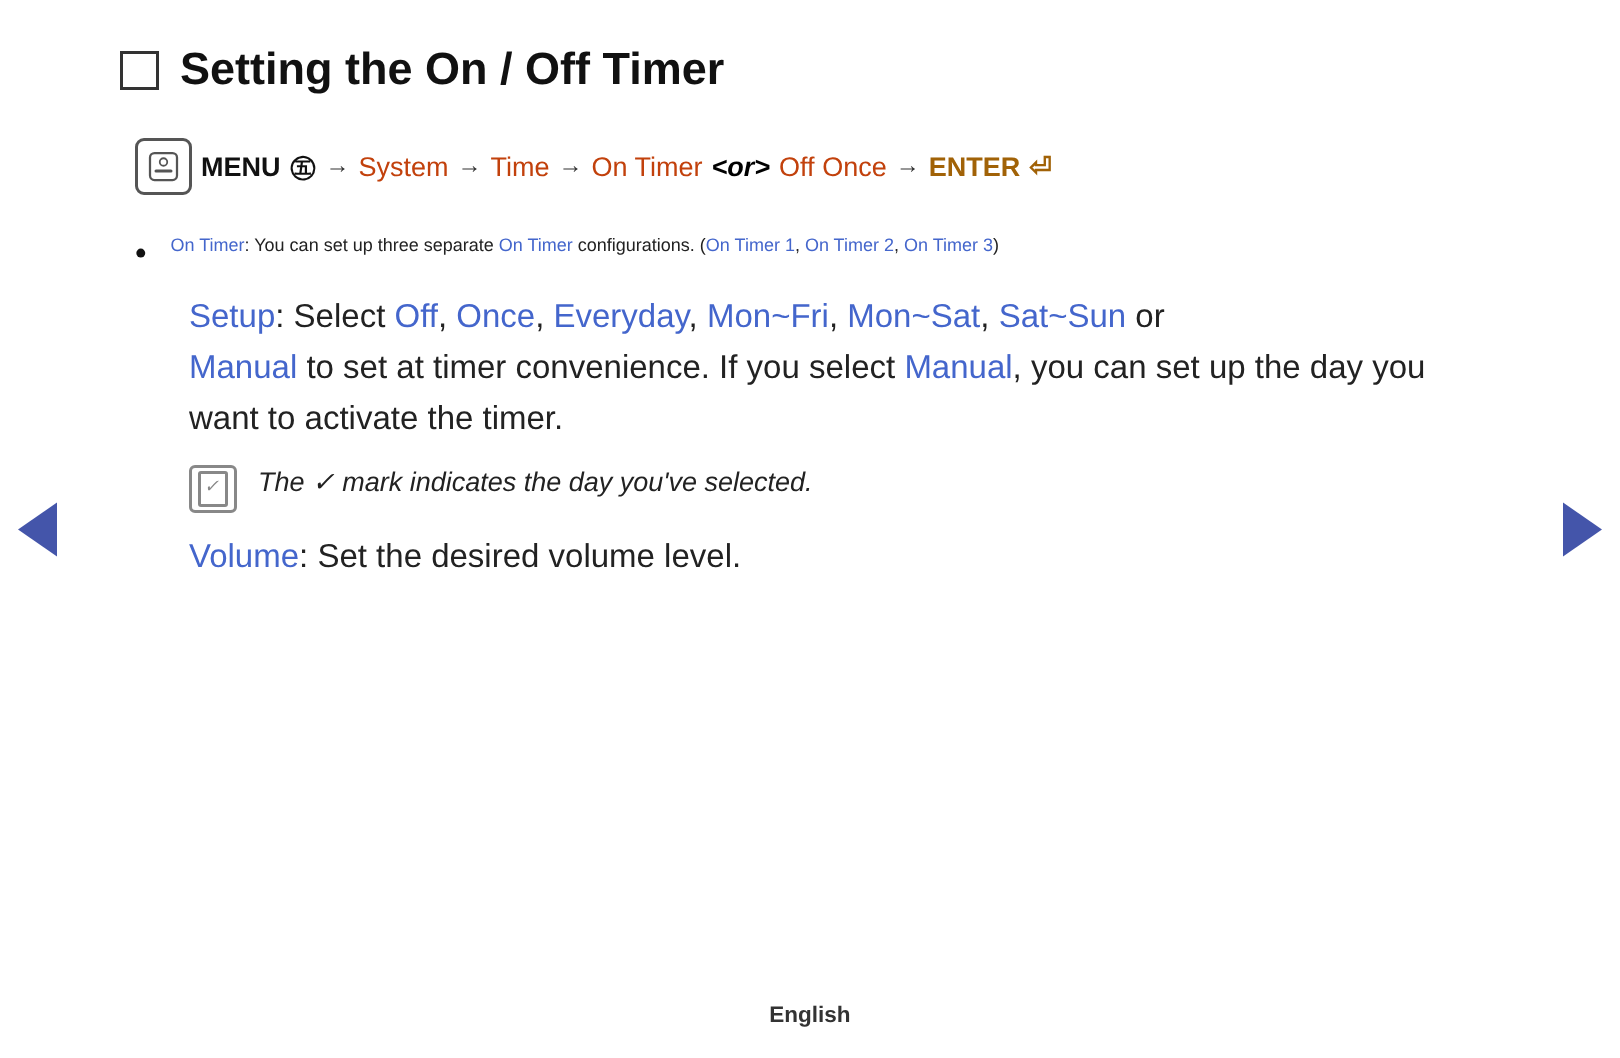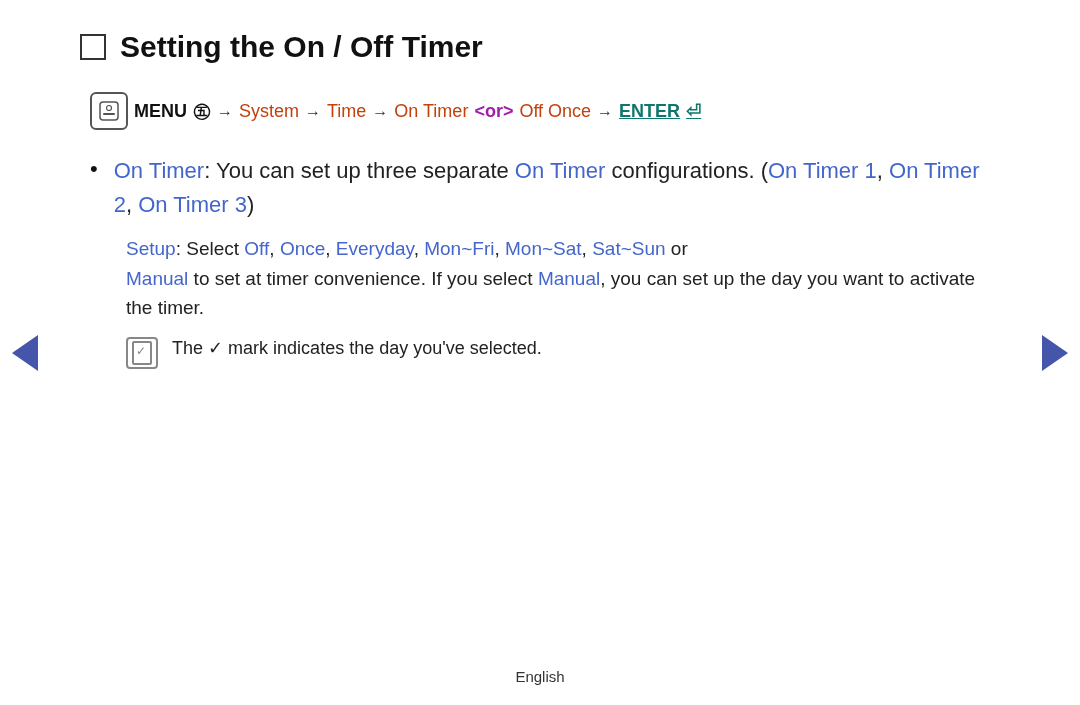--- a/index.html
+++ b/index.html
@@ -84,28 +84,28 @@
     }
 
     .menu-arrow {
       color: #333;
       font-weight: bold;
       font-size: 16px;
     }
 
     .menu-or {
       font-weight: 800;
-      color: #a21caf;
+      color: #000000;
+      font-style: italic;
     }
 
     .enter-icon {
       font-weight: 800;
-      color: #0f766e;
-      font-size: 18px;
-      text-decoration: underline;
+      color: #a16207;
+      font-size: 18px;
     }
 
     .content-area {
       margin-left: 10px;
     }
 
     .bullet-item {
       display: flex;
       align-items: flex-start;
       gap: 16px;
@@ -113,34 +113,35 @@
     }
 
     .bullet-dot {
       font-size: 22px;
       color: #111;
       flex-shrink: 0;
       margin-top: 2px;
     }
 
     .bullet-text {
-      font-size: 22px;
+      font-size: 12px;
       line-height: 1.55;
       color: #222;
     }
 
     .blue {
       color: #4466cc;
     }
 
     .note-row {
       display: flex;
       align-items: flex-start;
       gap: 14px;
       margin: 12px 0 12px 36px;
+      font-style: italic;
     }
 
     .note-icon {
       width: 32px;
       height: 32px;
       flex-shrink: 0;
       border: 2px solid #888;
       border-radius: 4px;
       display: flex;
       align-items: center;
@@ -170,21 +171,21 @@
 
     .note-text {
       font-size: 18px;
       line-height: 1.55;
       color: #222;
     }
 
     .sub-item {
       margin-left: 36px;
       margin-bottom: 8px;
-      font-size: 19px;
+      font-size: 22px;
       line-height: 1.55;
       color: #222;
     }
 
     .nav-left {
       position: absolute;
       left: 10px;
       top: 50%;
       transform: translateY(-50%);
       width: 30px;
@@ -224,21 +225,21 @@
       border-left: 26px solid #4455aa;
     }
 
     .footer {
       position: absolute;
       bottom: 20px;
       left: 0;
       right: 0;
       text-align: center;
       font-size: 15px;
-      font-weight: normal;
+      font-weight: bold;
       color: #333;
     }
   </style>
 </head>
 <body>
 
 <div class="page-container">
 
   <div class="page-title-row">
     <span class="checkbox-icon"></span>
@@ -281,20 +282,23 @@
       <span class="blue">Setup</span><span>: Select </span><span class="blue">Off</span><span>, </span><span class="blue">Once</span><span>, </span><span class="blue">Everyday</span><span>, </span><span class="blue">Mon~Fri</span><span>, </span><span class="blue">Mon~Sat</span><span>, </span><span class="blue">Sat~Sun</span><span> or</span><br>
       <span class="blue">Manual</span><span> to set at timer convenience. If you select </span><span class="blue">Manual</span><span>, you can set up the day you want to activate the timer.</span>
     </div>
 
     <div class="note-row">
       <div class="note-icon"></div>
       <span class="note-text">The ✓ mark indicates the day you've selected.</span>
     </div>
 
 
+    <div class="sub-item">
+      <span class="blue">Volume</span><span>: Set the desired volume level.</span>
+    </div>
 
   </div>
 
 </div>
 
 <div class="nav-left">
   <div class="nav-arrow-left"></div>
 </div>
 
 <div class="nav-right">

